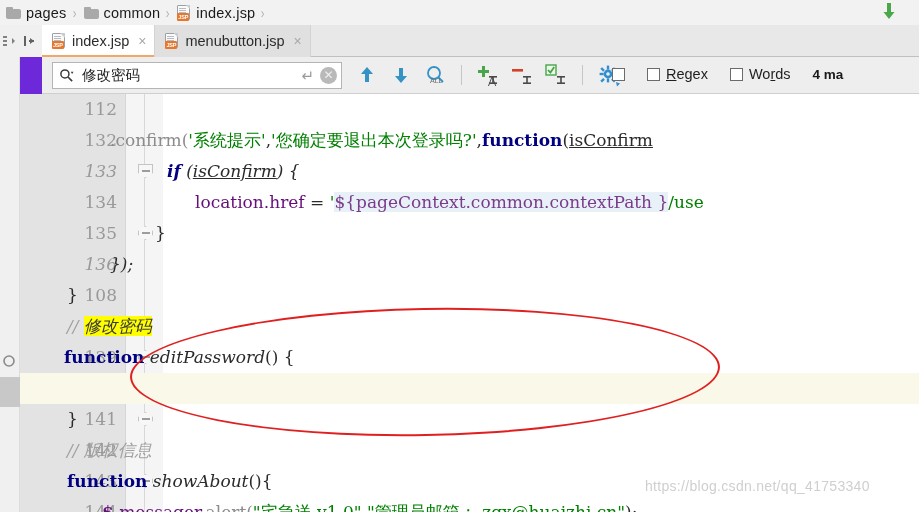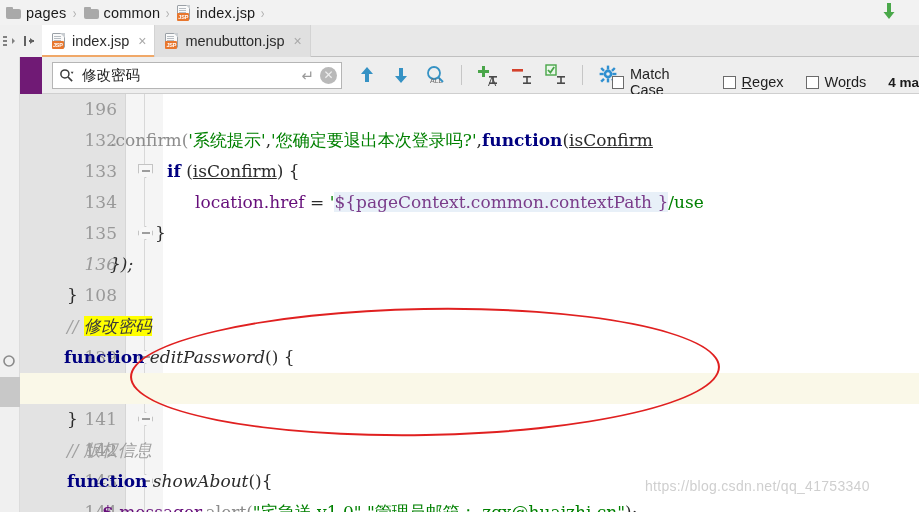--- a/index.html
+++ b/index.html
@@ -4,21 +4,21 @@
 <style>
   * { box-sizing: border-box; }
   html, body { margin:0; padding:0; }
   body {
     width: 919px; height: 512px;
     background: #f2f2f2;
     font-family: "Liberation Sans", sans-serif;
     overflow: hidden;
     position: relative;
   }
-  .app { position:relative; width:919px; height:512px; background:#701a75; overflow:hidden; }
+  .app { position:relative; width:919px; height:512px; background:#6d28d9; overflow:hidden; }
 
   
   .breadcrumb {
     position:absolute; left:0; top:0; width:919px; height:25px;
     background:#f2f2f2; display:flex; align-items:center;
     padding-left:4px; font-size:14px; color:#2b2b2b;
   }
   .crumb { display:flex; align-items:center; gap:5px; padding:0 2px; }
   .crumb-text { font-size:14.5px; color:#1a1a1a; letter-spacing:.2px; }
   .crumb-sep { color:#b0b0b0; font-size:15px; margin:0 5px 0 3px; transform:scaleX(.75); }
@@ -303,21 +303,20 @@
           <rect x="16.2" y="5.4" width="2.4" height="4" transform="rotate(45 17.4 7.4)"></rect>
           <rect x="5.4" y="16.2" width="2.4" height="4" transform="rotate(45 6.6 18.2)"></rect>
         </g>
         <path d="M20 20 l4 1.5 -3 3 z" fill="#2f8fd0"></path>
       </svg>
     </div>
 
     <div style="position:absolute; left:570px; top:9px; display:flex; align-items:center; gap:22px;">
       <label class="cb-item">
         <span class="cb-box"></span>
-        <span class="cb-label"><span>Match </span><u>C</u><span>ase</span></span>
       </label>
       <label class="cb-item">
         <span class="cb-box"></span>
         <span class="cb-label"><span></span><u>R</u><span>egex</span></span>
       </label>
       <label class="cb-item">
         <span class="cb-box"></span>
         <span class="cb-label"><span>Wo</span><u>r</u><span>ds</span></span>
       </label>
       <span class="match-count">4 ma</span>
@@ -333,32 +332,32 @@
 
   <div class="editor">
     <div class="gutter"></div>
     <div class="foldcol">
         <div class="foldline"></div>
       </div>
 
     <div class="row hl" style="top:279px; left:0;"></div>
 
     <div class="row" style="top:0px;">
-      <span class="lnum">196</span>
+      <span class="lnum">112</span>
     </div>
 
     <div class="row" style="top:31px;">
       <span class="lnum">132</span>
       <span class="fold start" style="top:39px;">
           <span class="bar"></span>
         </span>
       <span class="code" style="left:90px;"><span class="t-grey">.confirm(</span><span class="t-str">'系统提示'</span><span class="t-punct">,</span><span class="t-str">'您确定要退出本次登录吗?'</span><span class="t-punct">,</span><span class="t-kw">function</span><span class="t-punct">(</span><span class="t-local">isConfirm</span></span>
     </div>
 
-    <div class="row" style="top:62px;">
+    <div class="row" style="top:62px;font-style:italic;">
       <span class="lnum">133</span>
       <span class="fold mid" style="top:70px;">
           <span class="bar"></span>
         </span>
       <span class="code" style="left:147px;"><span class="t-kw">if</span><span class="t-punct"> (</span><span class="t-local">isConfirm</span><span class="t-punct">) {</span></span>
     </div>
 
     <div class="row" style="top:93px;">
       <span class="lnum">134</span>
       <span class="code" style="left:175px;"><span class="t-prop">location.href</span><span class="t-punct"> = </span><span class="t-str">'</span><span class="elbg t-el">${pageContext.common.contextPath }</span><span class="t-str">/use</span></span>

